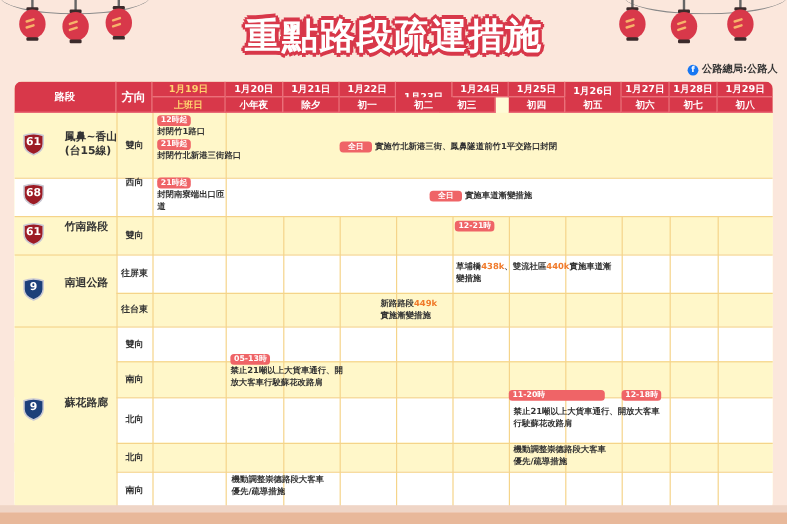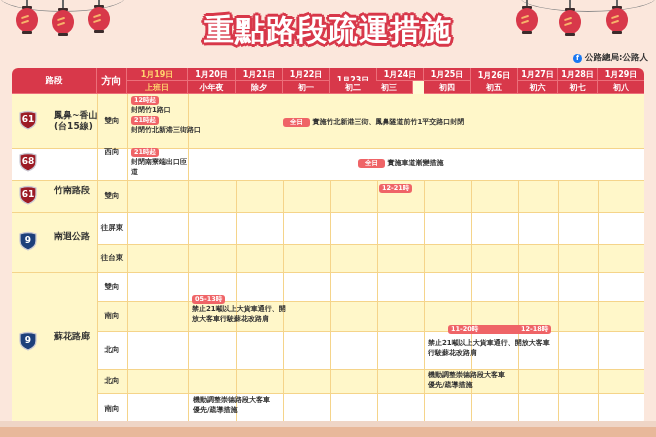--- a/index.html
+++ b/index.html
@@ -255,29 +255,36 @@
   </div>
   <div class="cell-text" style="left:346px;top:90px;white-space:nowrap;">
     <span class="badge" style="padding:0 7px;">全日</span>
     <span>實施車道漸變措施</span>
   </div>
 
   <div class="cell-text" style="left:367px;top:115px;white-space:nowrap;">
     <span class="badge">12-21時</span>
   </div>
 
-
+  <div class="cell-text" style="left:368px;top:149px;width:132px;">
+    <span>草埔橋</span><span class="hl-num">438k</span><span>、雙流社區</span><span class="hl-num">440k</span><span>實施車道漸變措施</span>
+  </div>
+
+  <div class="cell-text" style="left:305px;top:180px;width:70px;">
+    <span>新路路段</span><span class="hl-num">449k</span><br>
+    <span>實施漸變措施</span>
+  </div>
 
 
   <div class="cell-text" style="left:180px;top:226px;width:100px;">
     <span class="badge">05-13時</span>
     <div>禁止21噸以上大貨車通行、開放大客車行駛蘇花改路肩</div>
   </div>
 
-  <div class="abs badge" style="left:436px;top:257px;width:80px;">11-20時</div>
+  <div class="abs badge" style="left:412px;top:257px;width:80px;">11-20時</div>
   <div class="abs badge" style="left:506px;top:257px;">12-18時</div>
   <div class="cell-text" style="left:416px;top:270px;width:128px;">禁止21噸以上大貨車通行、開放大客車行駛蘇花改路肩</div>
 
   <div class="cell-text" style="left:416px;top:302px;width:80px;">機動調整崇德路段大客車優先/疏導措施</div>
 
   <div class="cell-text" style="left:181px;top:327px;width:80px;">機動調整崇德路段大客車優先/疏導措施</div>
 </div>
 
 <div class="bottom-band2"></div>
 <div class="bottom-band"></div>

